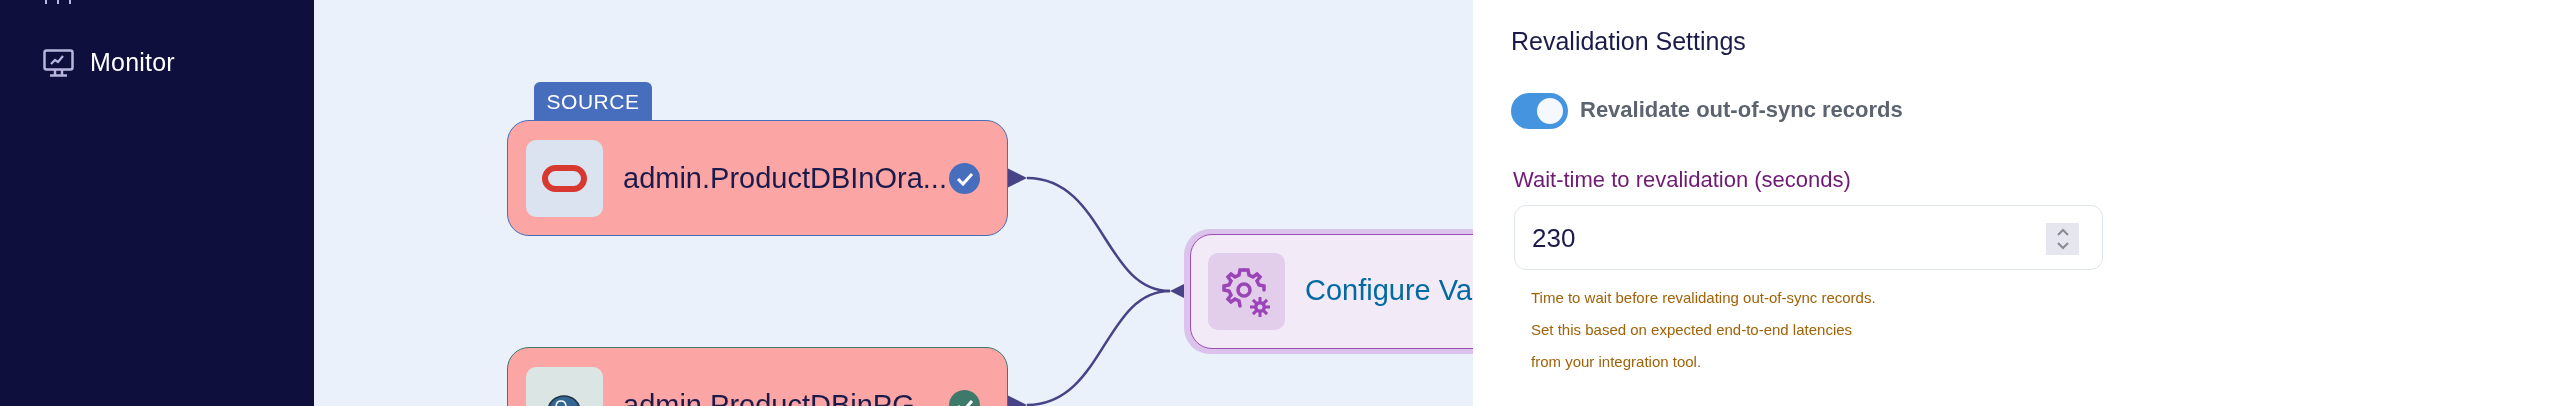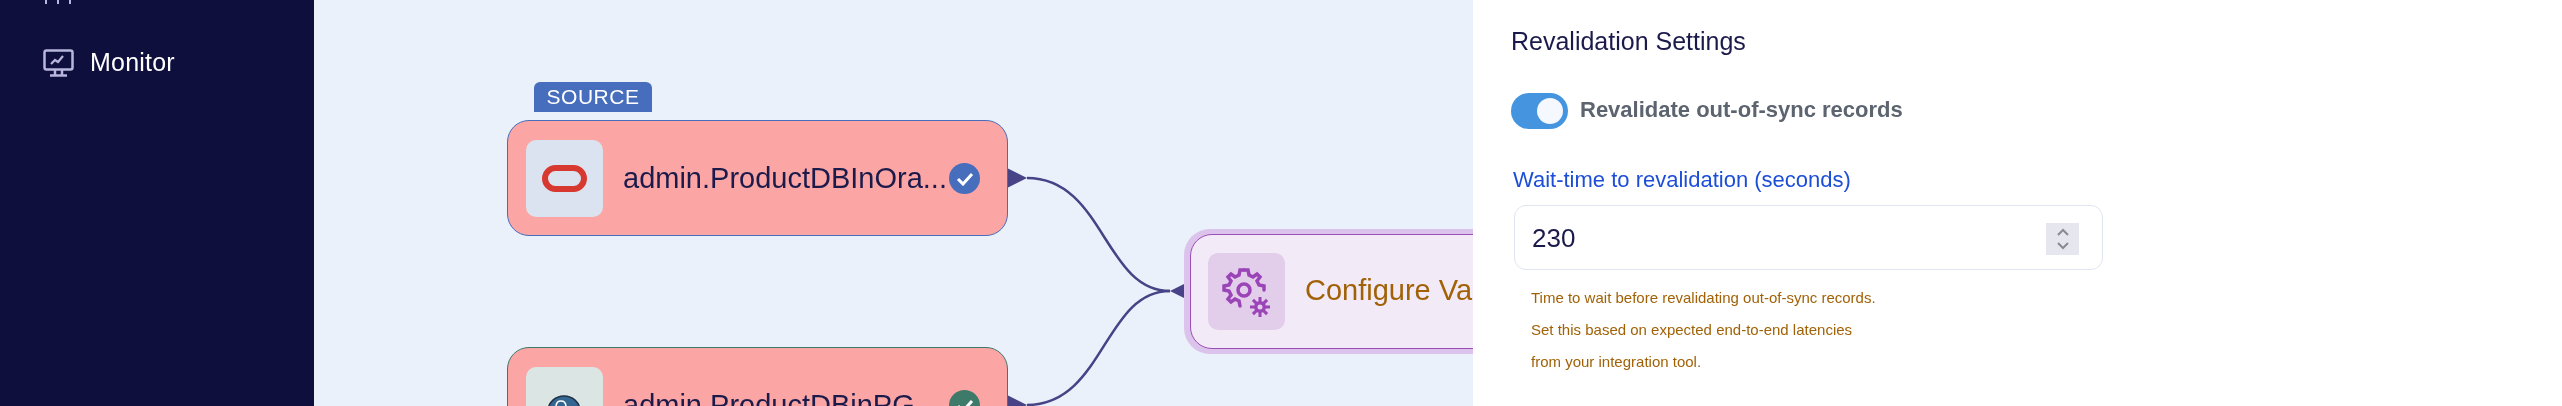--- a/index.html
+++ b/index.html
@@ -9,43 +9,43 @@
     .sidebar { position: absolute; left: 0; top: 0; width: 343px; height: 406px; background: #0f0f3e; }
     .sb-partial { position: absolute; left: 43px; top: 0; width: 30px; height: 4px; }
     .sb-partial span { position: absolute; top: 0; width: 2px; height: 4px; background: #b8b6dc; }
     .sb-item { position: absolute; left: 0; top: 40px; width: 314px; height: 46px; display: flex; align-items: center; cursor: pointer; }
     .sb-item .icon { position: absolute; left: 43px; top: 9px; width: 31px; height: 28px; }
     .sb-item .label { position: absolute; left: 90px; top: 8px; font-size: 25px; color: #ffffff; letter-spacing: 0.2px; }
 
     .canvas { position: absolute; left: 314px; top: 0; width: 1159px; height: 406px; background: #eaf1fa; overflow: hidden; }
     .edges { position: absolute; left: 0; top: 0; width: 1159px; height: 406px; }
 
-    .src-tab { position: absolute; left: 220px; top: 82px; width: 118px; height: 30px; background: #476dbd; border-radius: 6px 6px 0 0; color: #ffffff; font-size: 21px; display: flex; align-items: center; justify-content: center; letter-spacing: 0.5px; }
+    .src-tab { position: absolute; left: 220px; top: 82px; width: 118px; height: 39px; background: #476dbd; border-radius: 6px 6px 0 0; color: #ffffff; font-size: 21px; display: flex; align-items: center; justify-content: center; letter-spacing: 0.5px; }
     .node { position: absolute; background: #fca5a5; border-radius: 22px; }
     .node.n1 { left: 193px; top: 120px; width: 501px; height: 116px; border: 1.5px solid #476dbd; }
     .node.n2 { left: 193px; top: 347px; width: 501px; height: 116px; border: 1.5px solid #3e7a6a; }
     .node .ibox { position: absolute; left: 18px; top: 19px; width: 77px; height: 77px; border-radius: 10px; }
     .node.n1 .ibox { background: #dbe3f0; }
     .node.n2 .ibox { background: #dbe6e4; }
     .node .ntext { position: absolute; left: 115px; top: 41px; font-size: 29px; color: #1b1b4b; white-space: nowrap; }
     .node .check { position: absolute; left: 441px; top: 42px; width: 31px; height: 31px; border-radius: 50%; display: flex; align-items: center; justify-content: center; }
     .node.n1 .check { background: #476dbd; }
     .node.n2 .check { background: #3e7a6a; }
 
     .cfg-glow { position: absolute; left: 870px; top: 229px; width: 420px; height: 125px; border-radius: 26px; background: #dcc3ec; }
     .cfg { position: absolute; left: 876px; top: 234px; width: 420px; height: 115px; border-radius: 22px; background: #f3eaf8; border: 1.5px solid #9b4db8; }
     .cfg .ibox { position: absolute; left: 17px; top: 18px; width: 77px; height: 77px; border-radius: 10px; background: #e2cdea; }
-    .cfg .ctext { position: absolute; left: 114px; top: 39px; font-size: 29px; color: #a16207; white-space: nowrap; }
+    .cfg .ctext { position: absolute; left: 114px; top: 39px; font-size: 29px; color: #0369a1; white-space: nowrap; }
 
     .panel { position: absolute; left: 1473px; top: 0; width: 1089px; height: 406px; background: #ffffff; }
     .p-title { position: absolute; left: 38px; top: 27px; font-size: 25px; color: #1b1b4b; font-weight: 400; }
     .toggle { position: absolute; left: 38px; top: 93px; width: 57px; height: 36px; border-radius: 18px; background: #4594e0; cursor: pointer; }
     .toggle .knob { position: absolute; right: 5px; top: 5px; width: 26px; height: 26px; border-radius: 50%; background: #f5f8ff; }
     .toggle-label { position: absolute; left: 107px; top: 97px; font-size: 22px; color: #5c6470; font-weight: bold; }
-    .field-label { position: absolute; left: 40px; top: 167px; font-size: 22px; color: #1d4ed8; }
+    .field-label { position: absolute; left: 40px; top: 167px; font-size: 22px; color: #701a75; }
     .num-input { position: absolute; left: 41px; top: 205px; width: 589px; height: 65px; border: 1.5px solid #dfe5ee; border-radius: 12px; background: #ffffff; }
     .num-input .val { position: absolute; left: 17px; top: 17px; font-size: 26px; color: #1b1b4b; }
     .num-input .spin { position: absolute; left: 531px; top: 17px; width: 33px; height: 32px; background: #e6e6ee; display: flex; flex-direction: column; align-items: center; justify-content: center; cursor: pointer; }
     .help { position: absolute; left: 58px; top: 282px; width: 560px; font-size: 15px; line-height: 32px; color: #a16207; }
   </style>
 </head>
 <body>
 
 <div class="sidebar">
   <div class="sb-partial">

